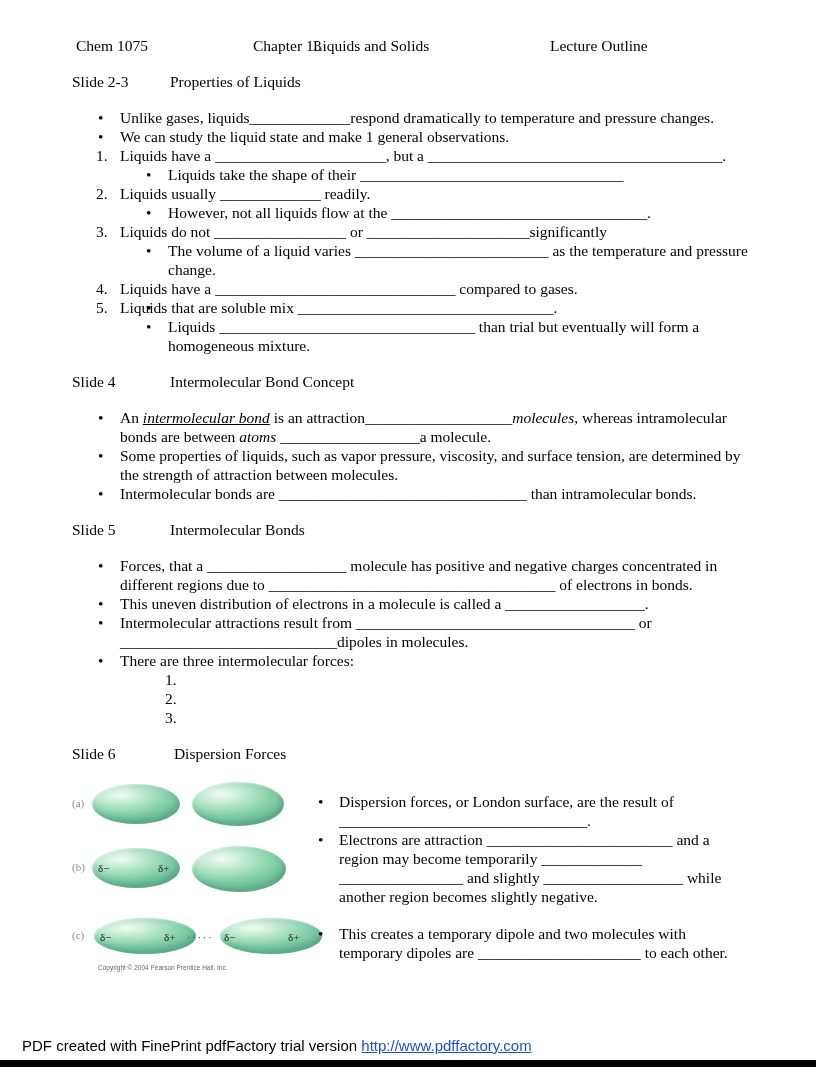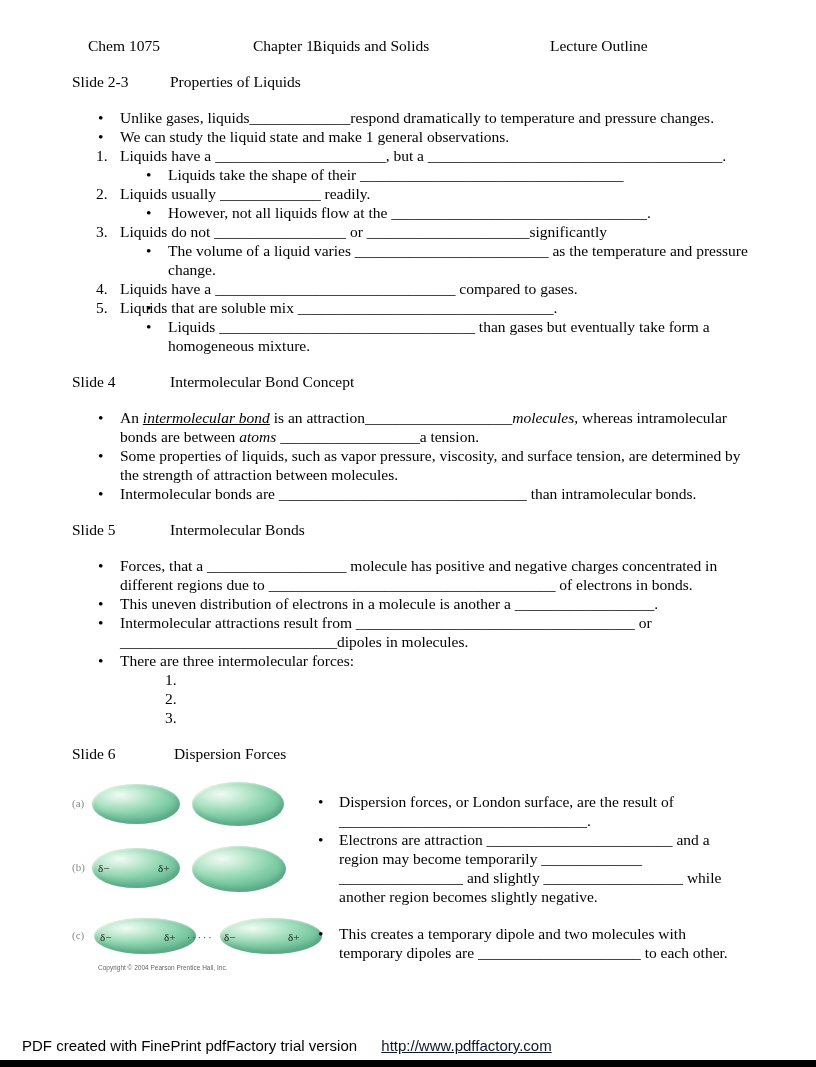--- a/index.html
+++ b/index.html
@@ -5,21 +5,21 @@
   * { margin:0; padding:0; box-sizing:border-box; }
   html,body { background:#fff; }
   .page {
     position:relative; width:816px; height:1067px; background:#ffffff;
     font-family:"Liberation Serif","DejaVu Serif",serif;
     font-size:15.5px; line-height:19px; color:#000; overflow:hidden;
   }
   .doc { position:absolute; left:72px; top:36px; width:676px; }
 
   .header-row { position:relative; height:19px; }
-  .h-course   { position:absolute; left:16px; }
+  .h-course   { position:absolute; left:4px; }
   .h-chapter  { position:absolute; left:143px;margin-left:38px; }
   .h-chtitle  { position:absolute; left:241px; }
   .h-doctype  { position:absolute; left:478px; }
 
   .sec-head { margin:17px 0 17px 0; }
   .sec-label { display:inline-block; width:98px; }
 
   .item { position:relative; }
   .item .marker { position:absolute; }
   .item.bullet1 { padding-left:48px; } .item.bullet1 .marker { left:26px; }
@@ -45,21 +45,21 @@
   .fig-copyright { position:absolute; left:26px; top:178px; font-size:6.5px;
     color:#666; font-family:"Liberation Sans",sans-serif; }
 
   .s6-bullets { flex:1; padding-top:12px; }
   .s6-item { position:relative; padding-left:21px; }
   .s6-item .marker { position:absolute; left:0; }
   .s6-bullets .s6-item:last-child { margin-top:18px; }
 
   .footer { position:absolute; left:22px; top:1036px;
     font-family:"Liberation Sans","DejaVu Sans",sans-serif; font-size:15px; color:#000; }
-  .footer a { color:#0f172a; text-decoration:underline;margin-left:20px; }
+  .footer a { color:#1d4ed8; text-decoration:underline; }
 
   .bottom-bar { position:absolute; left:0; bottom:0; width:100%; height:7px; background:#000; }
 </style>
 </head>
 <body>
 
 <div class="page">
   <div class="doc">
 
     <div class="header-row">
@@ -75,28 +75,28 @@
         <div class="item bullet1"><span class="marker">•</span><span>We can study the liquid state and make 1 general observations.</span></div>
         <div class="item num1"><span class="marker">1.</span><span>Liquids have a ______________________, but a ______________________________________.</span></div>
         <div class="item bullet2"><span class="marker">•</span><span>Liquids take the shape of their __________________________________</span></div>
         <div class="item num1"><span class="marker">2.</span><span>Liquids usually _____________ readily.</span></div>
         <div class="item bullet2"><span class="marker">•</span><span>However, not all liquids flow at the _________________________________.</span></div>
         <div class="item num1"><span class="marker">3.</span><span>Liquids do not _________________ or _____________________significantly</span></div>
         <div class="item bullet2"><span class="marker">•</span><span>The volume of a liquid varies _________________________ as the temperature and pressure change.</span></div>
         <div class="item num1"><span class="marker">4.</span><span>Liquids have a _______________________________ compared to gases.</span></div>
         <div class="item bullet2"><span class="marker">•</span></div>
         <div class="item num1"><span class="marker">5.</span><span>Liquids that are soluble mix _________________________________.</span></div>
-        <div class="item bullet2"><span class="marker">•</span><span>Liquids _________________________________ than gases but eventually take form a homogeneous mixture.</span></div>
+        <div class="item bullet2"><span class="marker">•</span><span>Liquids _________________________________ than trial but eventually will form a homogeneous mixture.</span></div>
         <div class="sec-head"><span class="sec-label">Slide 4</span><span class="sec-title">Intermolecular Bond Concept</span></div>
-        <div class="item bullet1"><span class="marker">•</span><span>An </span><span class="b i u">intermolecular bond</span><span> is an attraction___________________</span><span class="i">molecules</span><span>, whereas intramolecular</span><br><span>bonds are between </span><span class="i">atoms</span><span> __________________</span><span>a tension.</span></div>
+        <div class="item bullet1"><span class="marker">•</span><span>An </span><span class="b i u">intermolecular bond</span><span> is an attraction___________________</span><span class="i">molecules</span><span>, whereas intramolecular</span><br><span>bonds are between </span><span class="i">atoms</span><span> __________________</span><span>a molecule.</span></div>
         <div class="item bullet1"><span class="marker">•</span><span>Some properties of liquids, such as vapor pressure, viscosity, and surface tension, are determined by</span><br><span>the strength of attraction between molecules.</span></div>
         <div class="item bullet1"><span class="marker">•</span><span>Intermolecular bonds are ________________________________ than intramolecular bonds.</span></div>
         <div class="sec-head"><span class="sec-label">Slide 5</span><span class="sec-title">Intermolecular Bonds</span></div>
         <div class="item bullet1"><span class="marker">•</span><span>Forces, that a __________________ molecule has positive and negative charges concentrated in</span><br><span>different regions due to _____________________________________ of electrons in bonds.</span></div>
-        <div class="item bullet1"><span class="marker">•</span><span>This uneven distribution of electrons in a molecule is another a __________________.</span></div>
+        <div class="item bullet1"><span class="marker">•</span><span>This uneven distribution of electrons in a molecule is called a __________________.</span></div>
         <div class="item bullet1"><span class="marker">•</span><span>Intermolecular attractions result from ____________________________________ or</span><br><span>____________________________dipoles in molecules.</span></div>
         <div class="item bullet1"><span class="marker">•</span><span>There are three intermolecular forces:</span></div>
         <div class="item numdeep">
           <span class="marker">1.</span>
         </div>
         <div class="item numdeep">
           <span class="marker">2.</span>
         </div>
         <div class="item numdeep">
           <span class="marker">3.</span>

